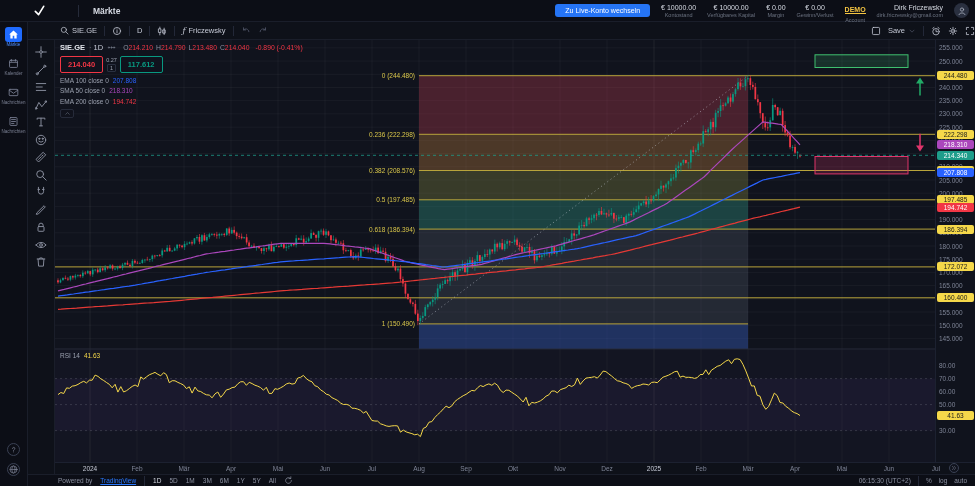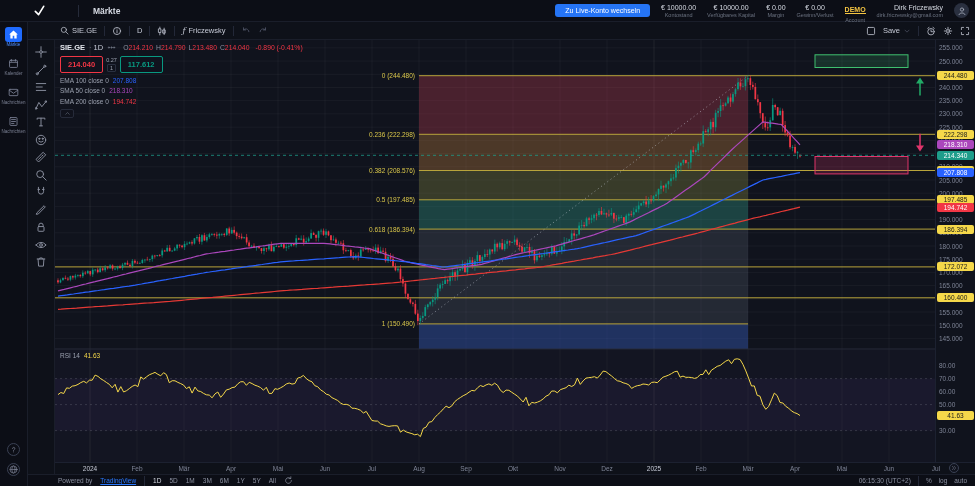--- a/index.html
+++ b/index.html
@@ -25,21 +25,21 @@
 .user .n{display:block;font-size:7px;color:#d6dae3}
 .user .e{display:block;font-size:5.5px;color:#6b7280;margin-top:1px}
 .avatar{width:15px;height:15px;border-radius:50%;background:#2a3040;display:flex;
   align-items:center;justify-content:center;color:#aab0bf}
 
 .charttoolbar{position:absolute;left:28px;top:22px;width:947px;height:18px;background:#0e1119;
   border-bottom:1px solid #1a1e2a;display:flex;align-items:center;font-size:7.5px;color:#c6cad6;
   padding-left:32px;gap:7px;z-index:4}
 .tb-item{display:flex;align-items:center;gap:3px;color:#c6cad6;cursor:pointer}
 .tb-sep{width:1px;height:10px;background:#232838}
-.tb-right{margin-left:auto;display:flex;align-items:center;gap:7px;padding-right:5px}
+.tb-right{margin-left:auto;display:flex;align-items:center;gap:7px;}
 .fx{font-style:italic;font-family:"DejaVu Serif",serif;font-size:8px}
 .dim{color:#565b6e}
 
 .appside{position:absolute;left:0;top:22px;width:28px;height:464px;background:#0c0e16;
   border-right:1px solid #1a1e2a;display:flex;flex-direction:column;align-items:center;
   padding-top:5px;gap:8px;z-index:4}
 .side-item{display:flex;flex-direction:column;align-items:center;gap:1px;width:100%;cursor:pointer}
 .side-item .icw{width:17px;height:15px;border-radius:3px;display:flex;align-items:center;
   justify-content:center;color:#7b8194}
 .side-item.active .icw{background:#1f6bff;color:#fff}

